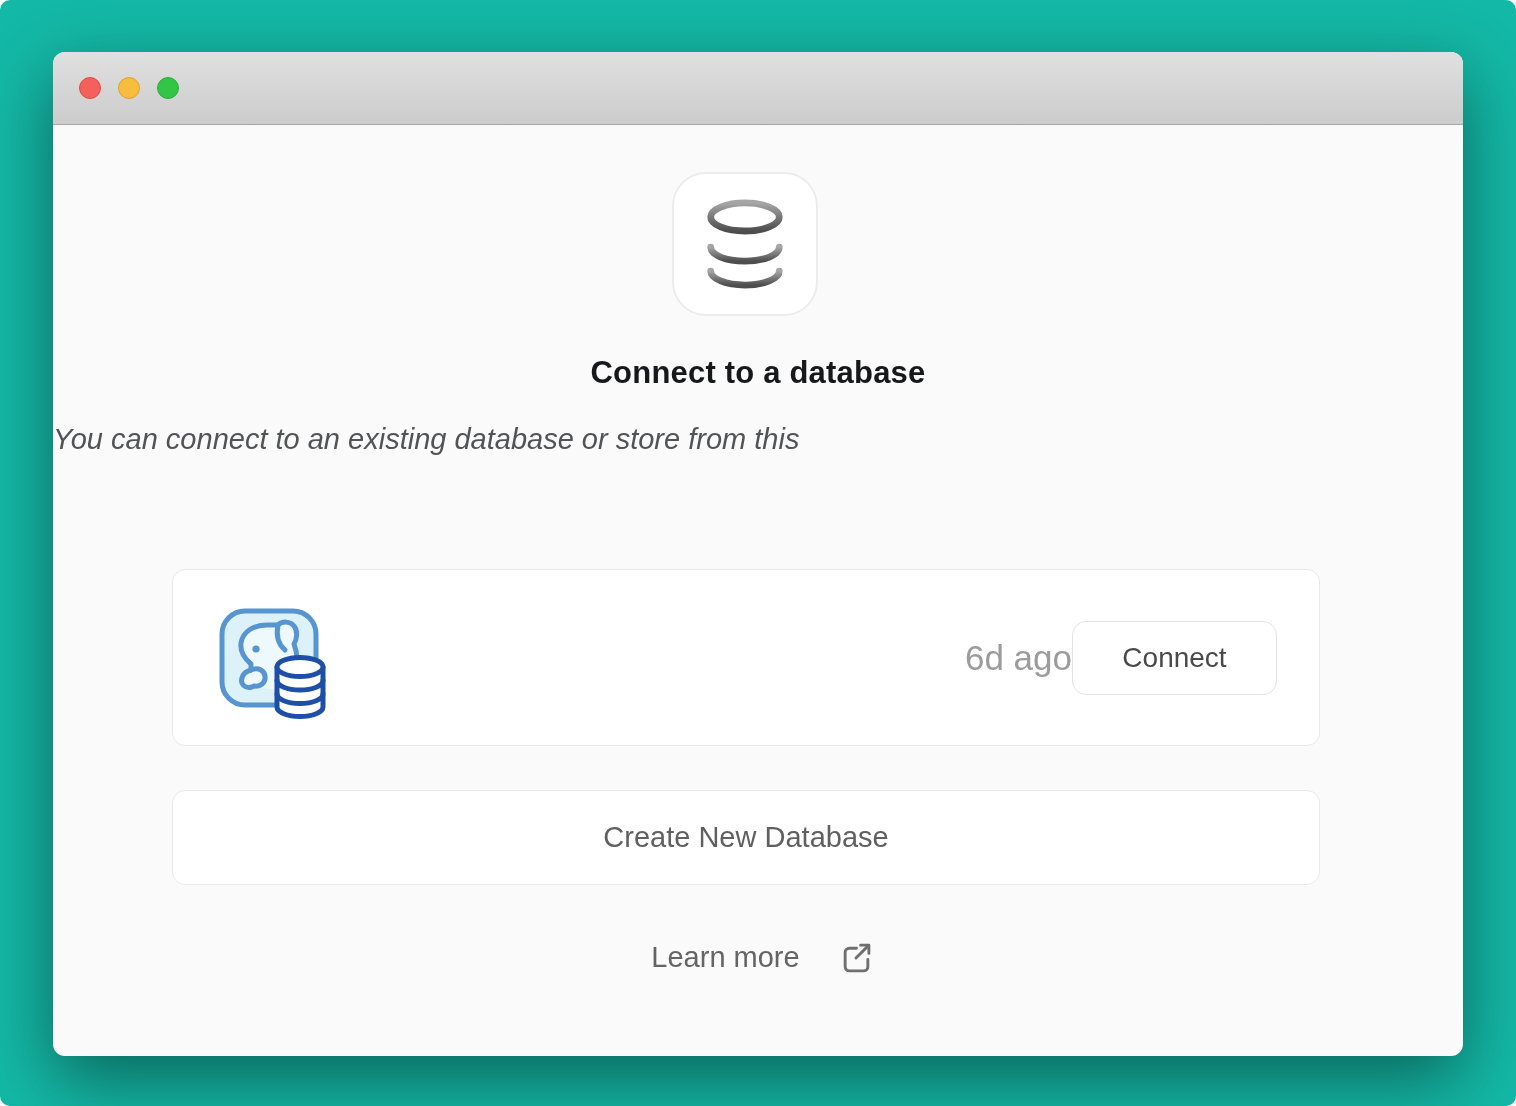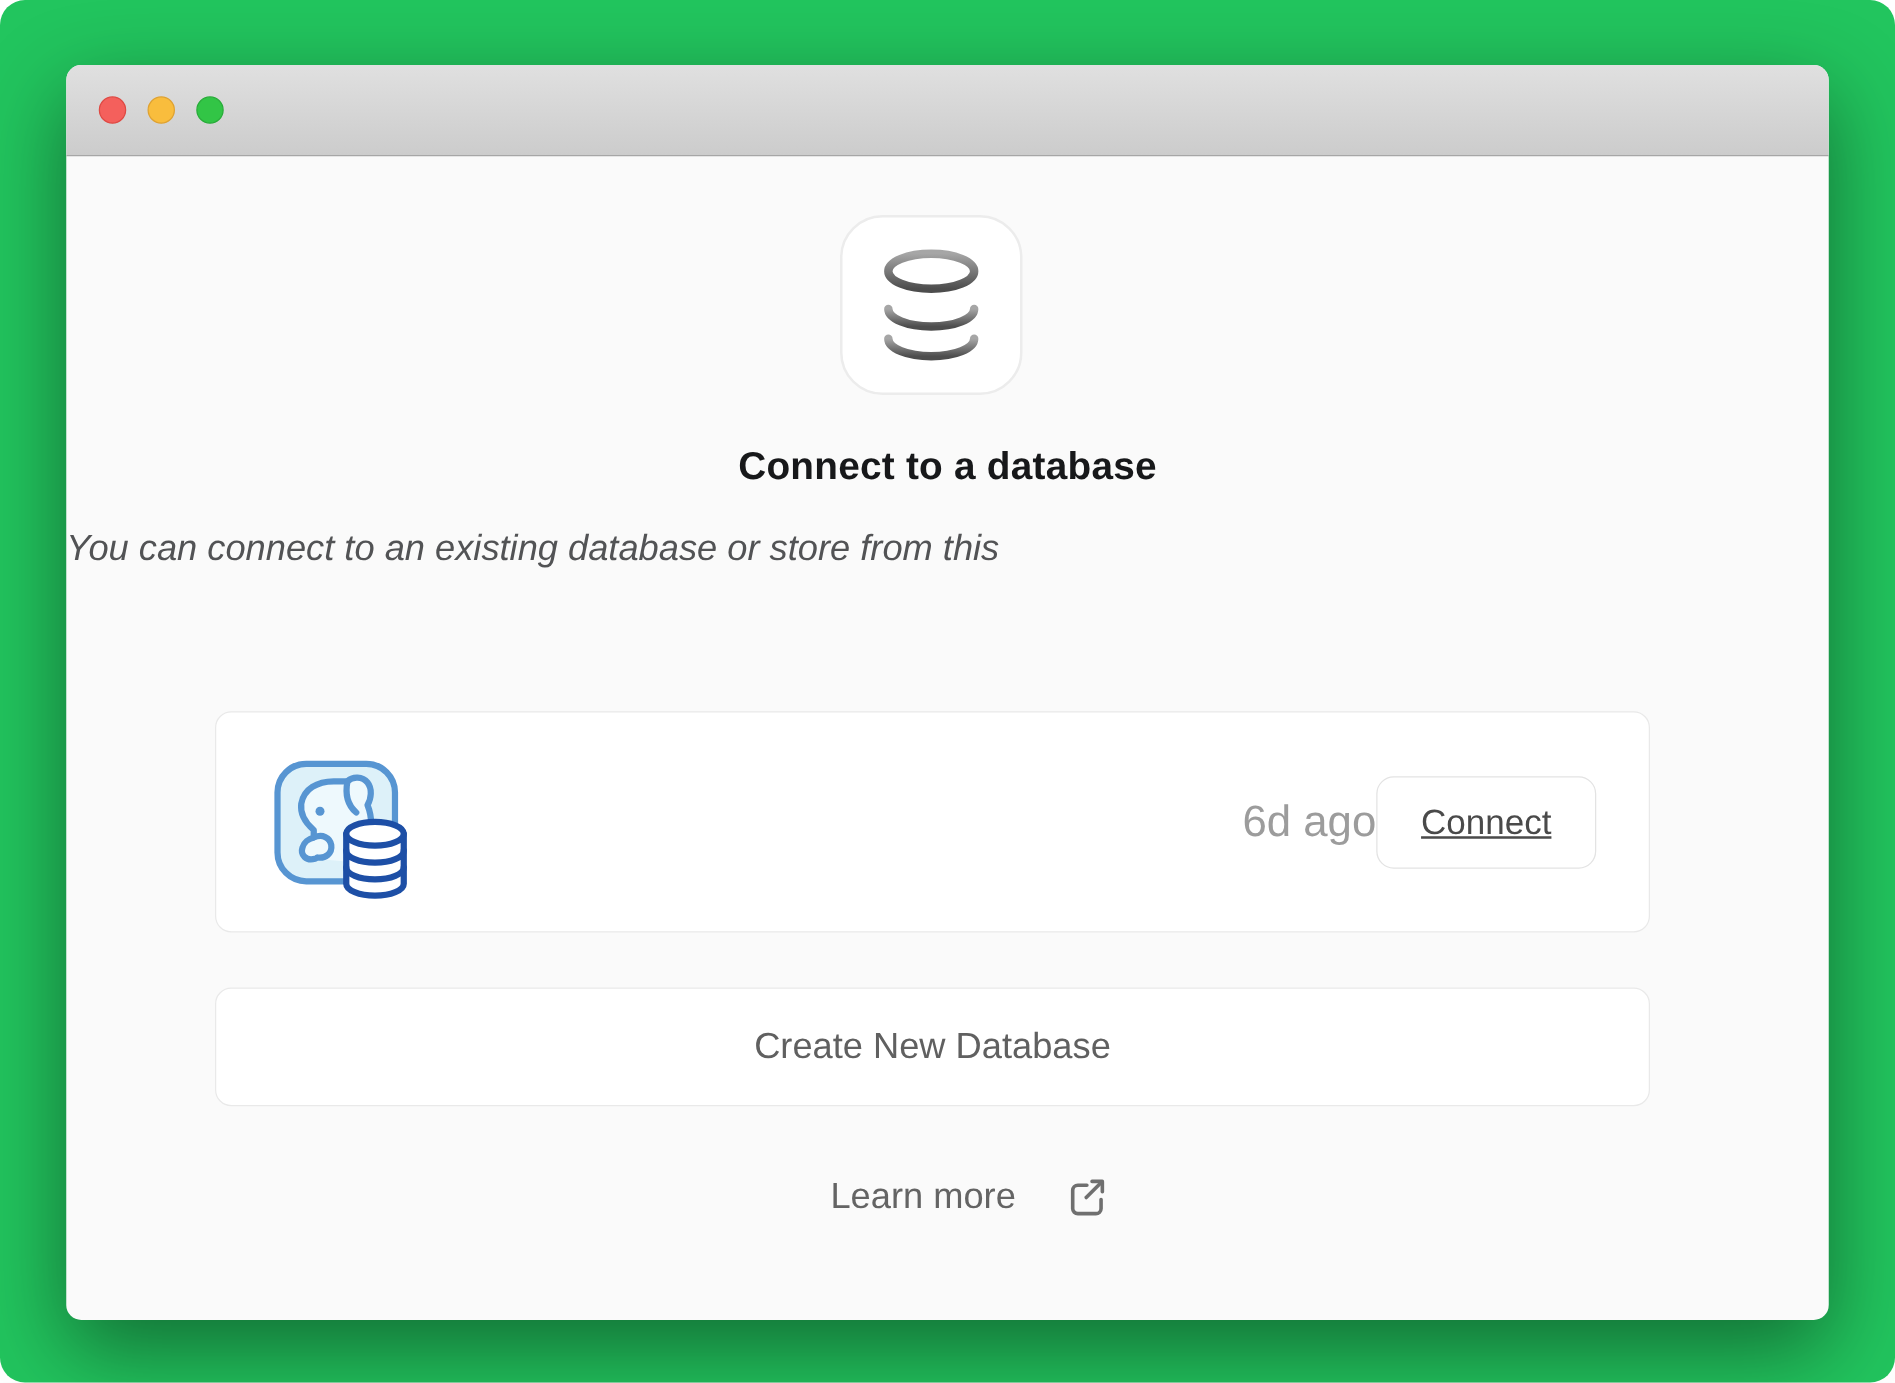--- a/index.html
+++ b/index.html
@@ -4,22 +4,22 @@
 <style>
   * { margin: 0; padding: 0; box-sizing: border-box; }
   html, body {
     width: 1516px; height: 1106px;
     background: #ffffff;
     font-family: "Liberation Sans", sans-serif;
     overflow: hidden;
   }
   .backdrop {
     position: absolute; inset: 0;
-    background: #22c55e;
-    border-radius: 20px;
+    background: #14b8a6;
+    border-radius: 10px;
   }
   .window {
     position: absolute;
     left: 53px; top: 52px;
     width: 1410px; height: 1004px;
     background: #fafafa;
     border-radius: 12px;
     overflow: hidden;
     box-shadow: 0 24px 70px rgba(0,0,0,0.45);
   }
@@ -81,45 +81,44 @@
   .pg-badge { position: absolute; right: -10px; bottom: -12px; }
 
   .db-meta { margin-left: 36px; display: flex; flex-direction: column; gap: 9px; }
   .db-name { font-size: 29px; font-weight: 700; color: #121212; }
   .db-type { font-size: 28px; color: #8c8c8c; }
 
   .row-spacer { flex: 1; }
   .db-age { font-size: 35px; color: #9c9c9c; }
 
   .connect-btn {
-    width: 176px; height: 74px;
+    width: 205px; height: 74px;
     background: #ffffff;
     border: 1.5px solid #e3e3e3;
     border-radius: 14px;
     font-family: "Liberation Sans", sans-serif;
     font-size: 28px; font-weight: 500; color: #4a4a4a;
     cursor: pointer;
-    text-decoration: underline;
   }
 
   .create-btn {
     position: absolute;
     left: 119px; top: 665px;
     width: 1148px; height: 95px;
     background: #ffffff;
     border: 1.5px solid #e9e9e9;
     border-radius: 13px;
     font-family: "Liberation Sans", sans-serif;
     font-size: 29px; color: #606060;
     cursor: pointer;
   }
 
   .learn-more {
     position: absolute;
-    top: 816px; left: 17px; width: 100%;
+    top: 816px; left: 4px; width: 100%;
     display: flex; align-items: center; justify-content: center;
     gap: 40px;
     font-size: 29px; font-weight: 500; color: #646464;
     cursor: pointer;
   }
 </style>
 </head>
 <body>
 
 <div class="backdrop">

